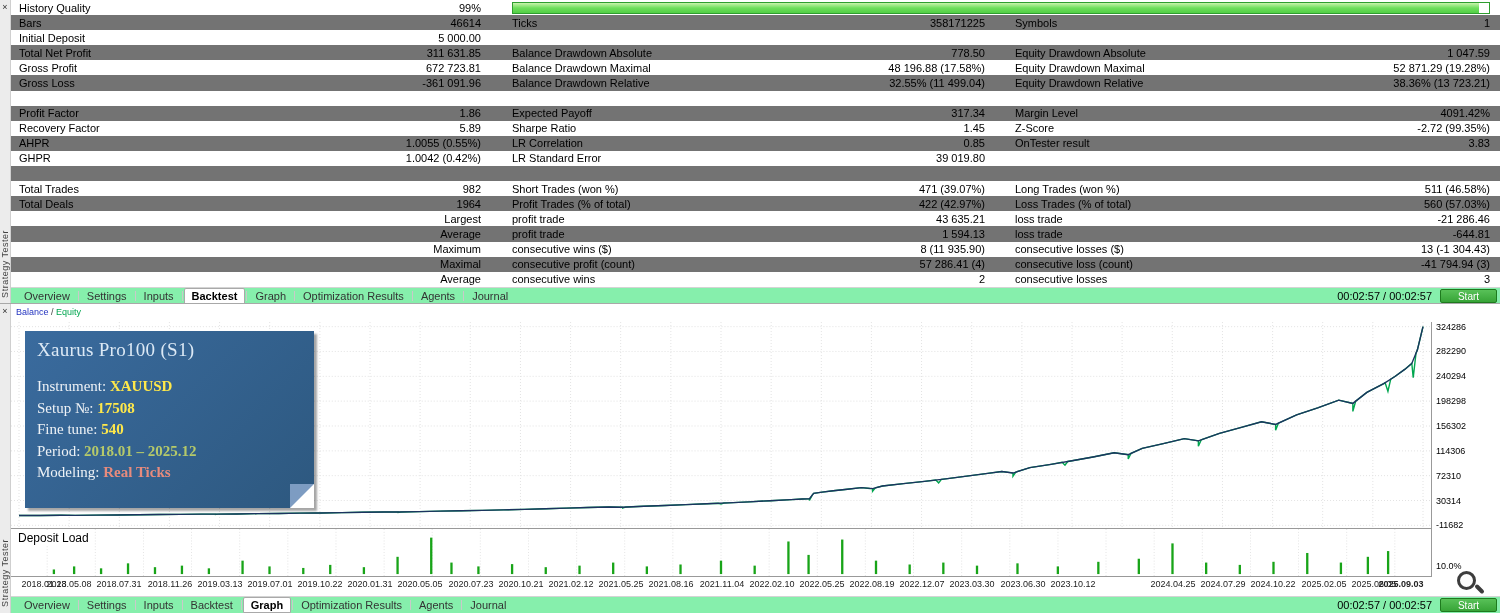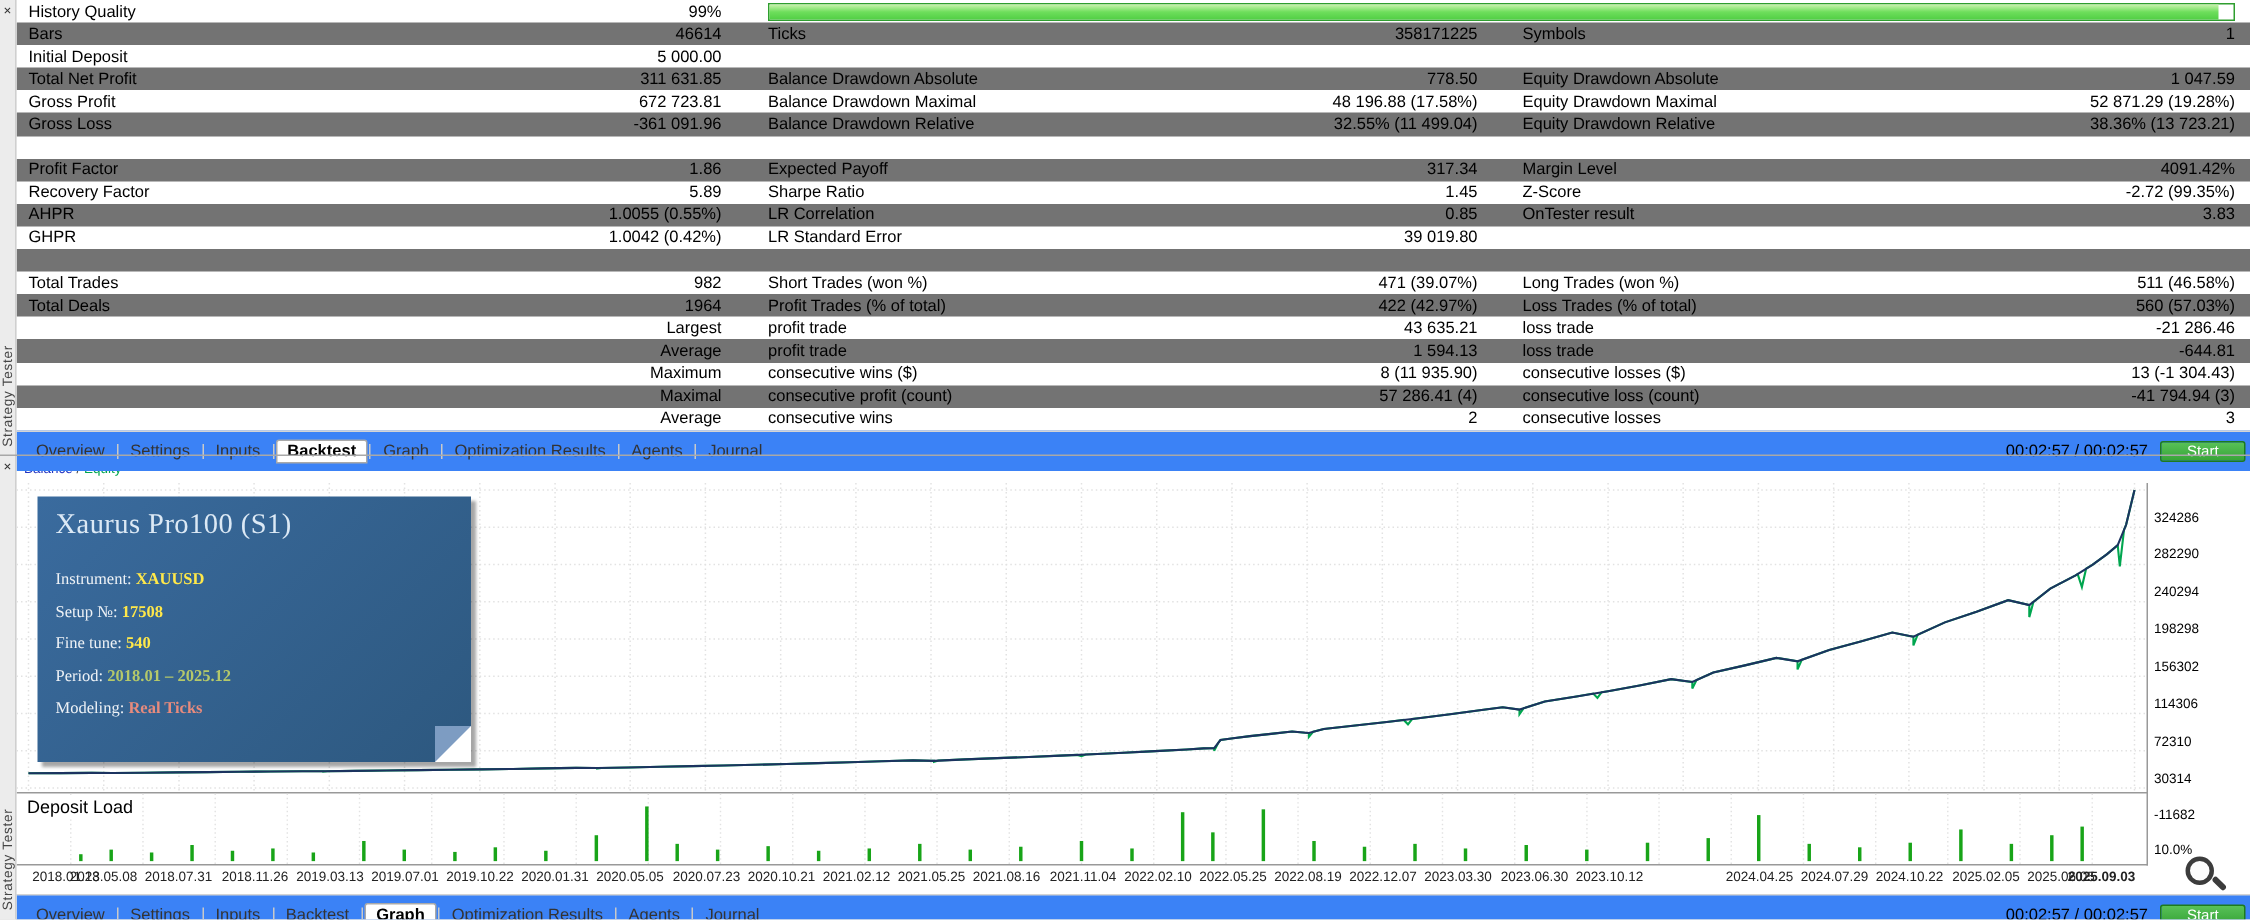--- a/index.html
+++ b/index.html
@@ -28,56 +28,56 @@
   .scell.c1 { padding-left: 8px; }
   .scell.c2 { padding-left: 31px; }
   .scell.c3 { padding-left: 30px; padding-right: 10px; }
   .slbl { color:#000; }
   .sval { text-align: right; }
   .hqwrap { grid-column: 2 / 4; margin-left: 31px; margin-right: 10px; height: 12px;
             border: 1px solid #2f9e2f; background: #fff; }
   .hqfill { height: 100%; background: linear-gradient(180deg,#c9f3ac,#6ede5c 50%,#52cf45); }
   
   .tabbar {
-    position: absolute; left: 11px; width: 1489px; height: 27px; background: #3b82f6;
+    position: absolute; left: 11px; width: 1489px; height: 17px; background: #86efac;
     border-top: 1px solid #d4d4d4; display: flex; align-items: center; padding-left: 6px;
     font-size: 11px; z-index: 15;
   }
   .tab { padding: 1px 7px; color: #333; cursor: pointer; }
   .tab.sel { font-weight: bold; color:#000; background: #fff; border: 1px solid #a9a9a9; border-radius: 2px 2px 0 0; }
   .tsep { width: 1px; height: 10px; background: #c9c9c9; margin: 0 1px; }
   .ttime { margin-left: auto; padding-right: 8px; color: #000; }
   .startbtn {
     width: 57px; height: 14px; margin-right: 3px; text-align: center; line-height: 13px;
     background: linear-gradient(180deg,#58c158,#37a437); border: 1px solid #1e7a1e;
     color: #fff; font-size: 10px; border-radius: 2px; cursor: pointer;
   }
   .split { position: absolute; left: 0; top: 303px; width: 1500px; height: 1px; background: #a8a8a8; z-index: 25; }
   
   .legend { position: absolute; left: 16px; top: 307px; font-size: 9px; z-index: 6; background:#fff; padding-right:4px; }
   .leg-sep { color: #444; }
   .chart-svg { position: absolute; left: 11px; top: 322px; background: #fff; border-right: 1px solid #999; z-index: 1; }
   .dep-svg { position: absolute; left: 11px; top: 528px; background: #fff;
              border-top: 1px solid #999; border-bottom: 1px solid #999; border-right: 1px solid #999; z-index: 1; }
   svg line.grid { stroke: #e2e2e2; stroke-width: 1; stroke-dasharray: 1 2; }
-  .ylabels { position: absolute; left: 1436px; top: 340px; width: 64px; height: 206px; z-index: 2; }
+  .ylabels { position: absolute; left: 1436px; top: 322px; width: 64px; height: 206px; z-index: 2; }
   .ylab { position: absolute; left: 0; font-size: 9px; color: #000; }
   .dep-label { position: absolute; left: 16px; top: 531px; font-size: 12px; z-index: 3; background:#fff; padding:0 2px; }
   .dep-scale { position: absolute; left: 1436px; top: 561px; font-size: 9px; z-index: 3; }
   .xlabels { position: absolute; left: 11px; top: 579px; width: 1421px; height: 12px; z-index: 2; }
   .xlab { position: absolute; top: 0; width: 62px; text-align: center; font-size: 9px; color: #222; }
   
   .infobox {
     position: absolute; left: 25px; top: 331px; width: 289px; height: 177px;
     background: linear-gradient(135deg,#3a6b9e,#2d587f); color: #eef2f6; z-index: 8;
     font-family: "Liberation Serif", serif; box-shadow: 3px 3px 2px rgba(0,0,0,0.35);
     padding: 8px 0 0 12px;
   }
   .ib-title { font-size: 19px; color: #dce9f5; margin-bottom: 15px; letter-spacing: .3px; }
-  .ibline { font-size: 11px; line-height: 21.5px; white-space: nowrap; }
+  .ibline { font-size: 15px; line-height: 21.5px; white-space: nowrap; }
   .iblbl { color: #eef2f6; }
   .ibval { font-weight: bold; }
   .ib-fold {
     position: absolute; right: 0; bottom: 0; width: 0; height: 0;
     border-style: solid; border-width: 24px 24px 0 0;
     border-color: #7d9cc2 #ffffff transparent transparent;
   }
   
   .magnifier { position: absolute; left: 1457px; top: 571px; width: 34px; height: 32px; z-index: 30; }
   .mag-circle { width: 19px; height: 19px; border: 3px solid #3c3c3c; border-radius: 50%; background: rgba(252,252,252,.85); }

